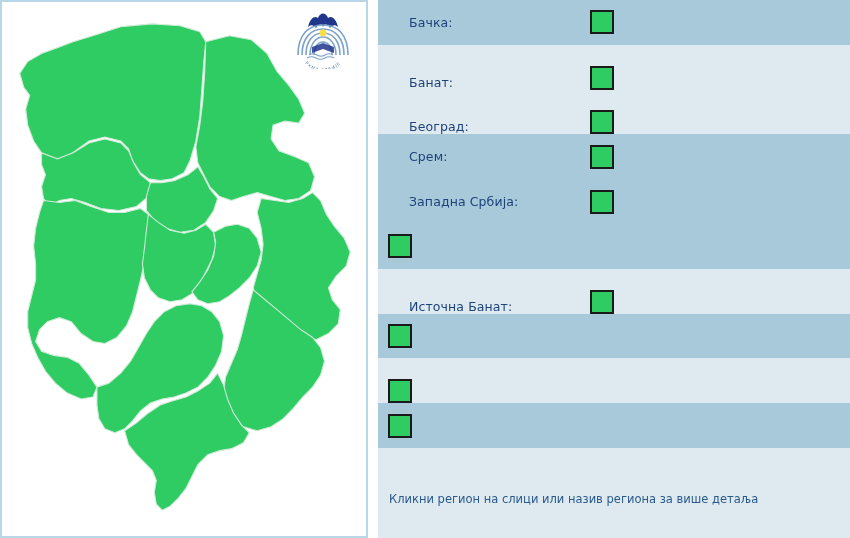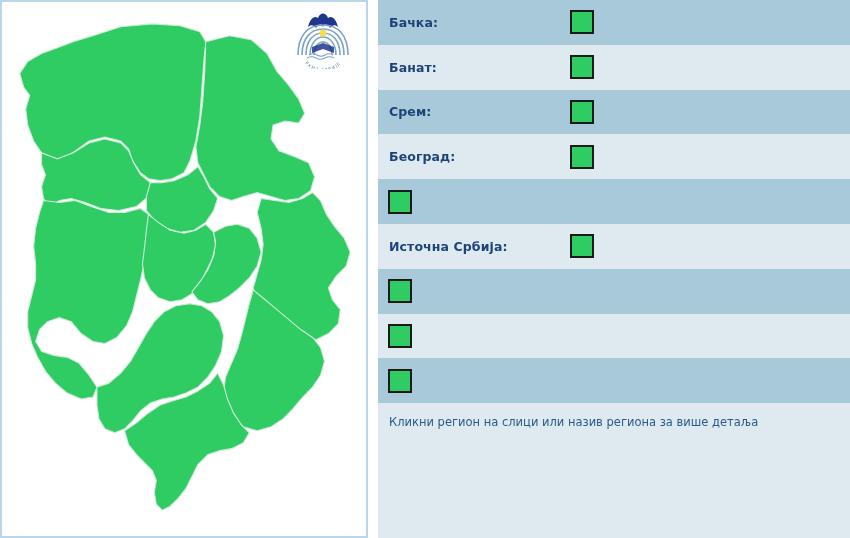--- a/index.html
+++ b/index.html
@@ -75,31 +75,32 @@
     background: #dfeaf1;
   }
   .legend-row {
     height: 44.8px;
     display: flex;
     align-items: center;
     box-sizing: border-box;
     cursor: pointer;
   }
   .legend-row.odd  { background: #a8c9da; }
-  .legend-row.even { background: #deeaf0; }
+  .legend-row.even { background: #deeaf0; align-items: flex-end; }
 
   .region-name {
     flex: 0 0 182px;
     padding-left: 11px;
     box-sizing: border-box;
     font-size: 12.5px;
-    font-weight: bold;
+    font-weight: normal;
     color: #1d4379;
     white-space: nowrap;
     letter-spacing: .1px;
+    margin-left: 20px;
   }
   .status-cell {
     flex: 0 0 auto;
     display: flex;
     align-items: center;
     justify-content: center;
     width: 44px;
   }
   .status-swatch {
     width: 24px;
@@ -109,21 +110,21 @@
     box-sizing: border-box;
     display: block;
     cursor: pointer;
   }
   .row-filler { flex: 1 1 auto; height: 100%; }
 
   #legend-footer {
     flex: 1 1 auto;
     background: #deeaf0;
     display: flex;
-    align-items: flex-start;
+    align-items: center;
     padding-top: 12px;
     box-sizing: border-box;
   }
   #footer-hint {
     padding-left: 11px;
     font-size: 11.5px;
     color: #2a5a8c;
     font-weight: normal;
     white-space: nowrap;
   }
@@ -244,47 +245,54 @@
     </div>
 
     <div class="legend-row even">
       <span class="region-name">Банат:</span>
       <span class="status-cell">
         <span class="status-swatch" style="background: rgb(46, 204, 98); border-color: rgb(26, 26, 26);"></span>
       </span>
       <span class="row-filler"></span>
     </div>
 
-    <div class="legend-row odd">
-      <span class="region-name">Срем:</span>
-      <span class="status-cell">
-        <span class="status-swatch" style="background: rgb(46, 204, 98); border-color: rgb(26, 26, 26);"></span>
-      </span>
-      <span class="row-filler"></span>
-    </div>
-
     <div class="legend-row even">
       <span class="region-name">Београд:</span>
       <span class="status-cell">
         <span class="status-swatch" style="background: rgb(46, 204, 98); border-color: rgb(26, 26, 26);"></span>
       </span>
       <span class="row-filler"></span>
     </div>
 
+    <div class="legend-row odd">
+      <span class="region-name">Срем:</span>
+      <span class="status-cell">
+        <span class="status-swatch" style="background: rgb(46, 204, 98); border-color: rgb(26, 26, 26);"></span>
+      </span>
+      <span class="row-filler"></span>
+    </div>
+
+    <div class="legend-row odd">
+      <span class="region-name">Западна Србија:</span>
+      <span class="status-cell">
+        <span class="status-swatch" style="background: rgb(46, 204, 98); border-color: rgb(26, 26, 26);"></span>
+      </span>
+      <span class="row-filler"></span>
+    </div>
 
 
     <div class="legend-row odd">
       <span class="status-cell">
         <span class="status-swatch" style="background: rgb(46, 204, 98); border-color: rgb(26, 26, 26);"></span>
       </span>
       <span class="row-filler"></span>
     </div>
 
     <div class="legend-row even">
-      <span class="region-name">Источна Србија:</span>
+      <span class="region-name">Источна Банат:</span>
       <span class="status-cell">
         <span class="status-swatch" style="background: rgb(46, 204, 98); border-color: rgb(26, 26, 26);"></span>
       </span>
       <span class="row-filler"></span>
     </div>
 
     <div class="legend-row odd">
       <span class="status-cell">
         <span class="status-swatch" style="background: rgb(46, 204, 98); border-color: rgb(26, 26, 26);"></span>
       </span>

